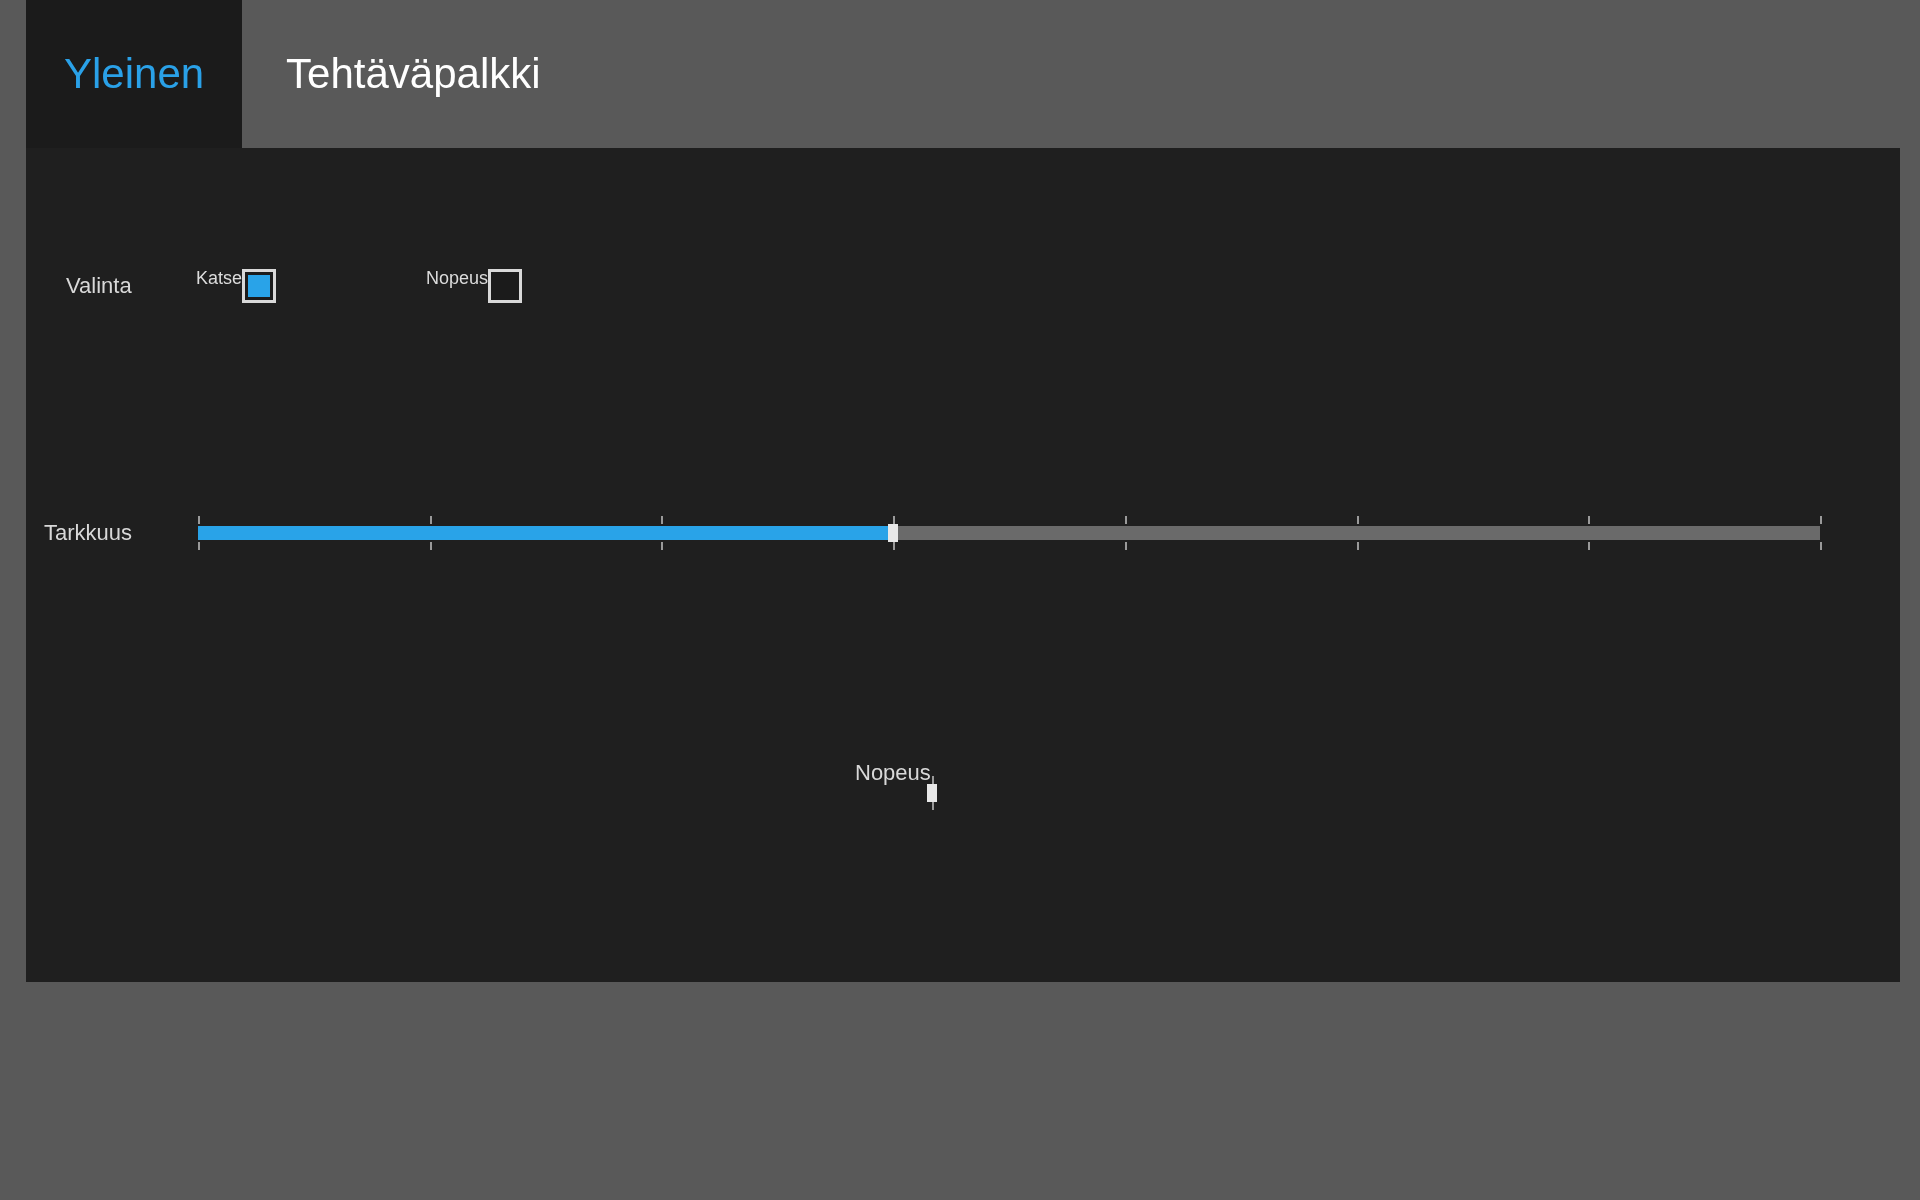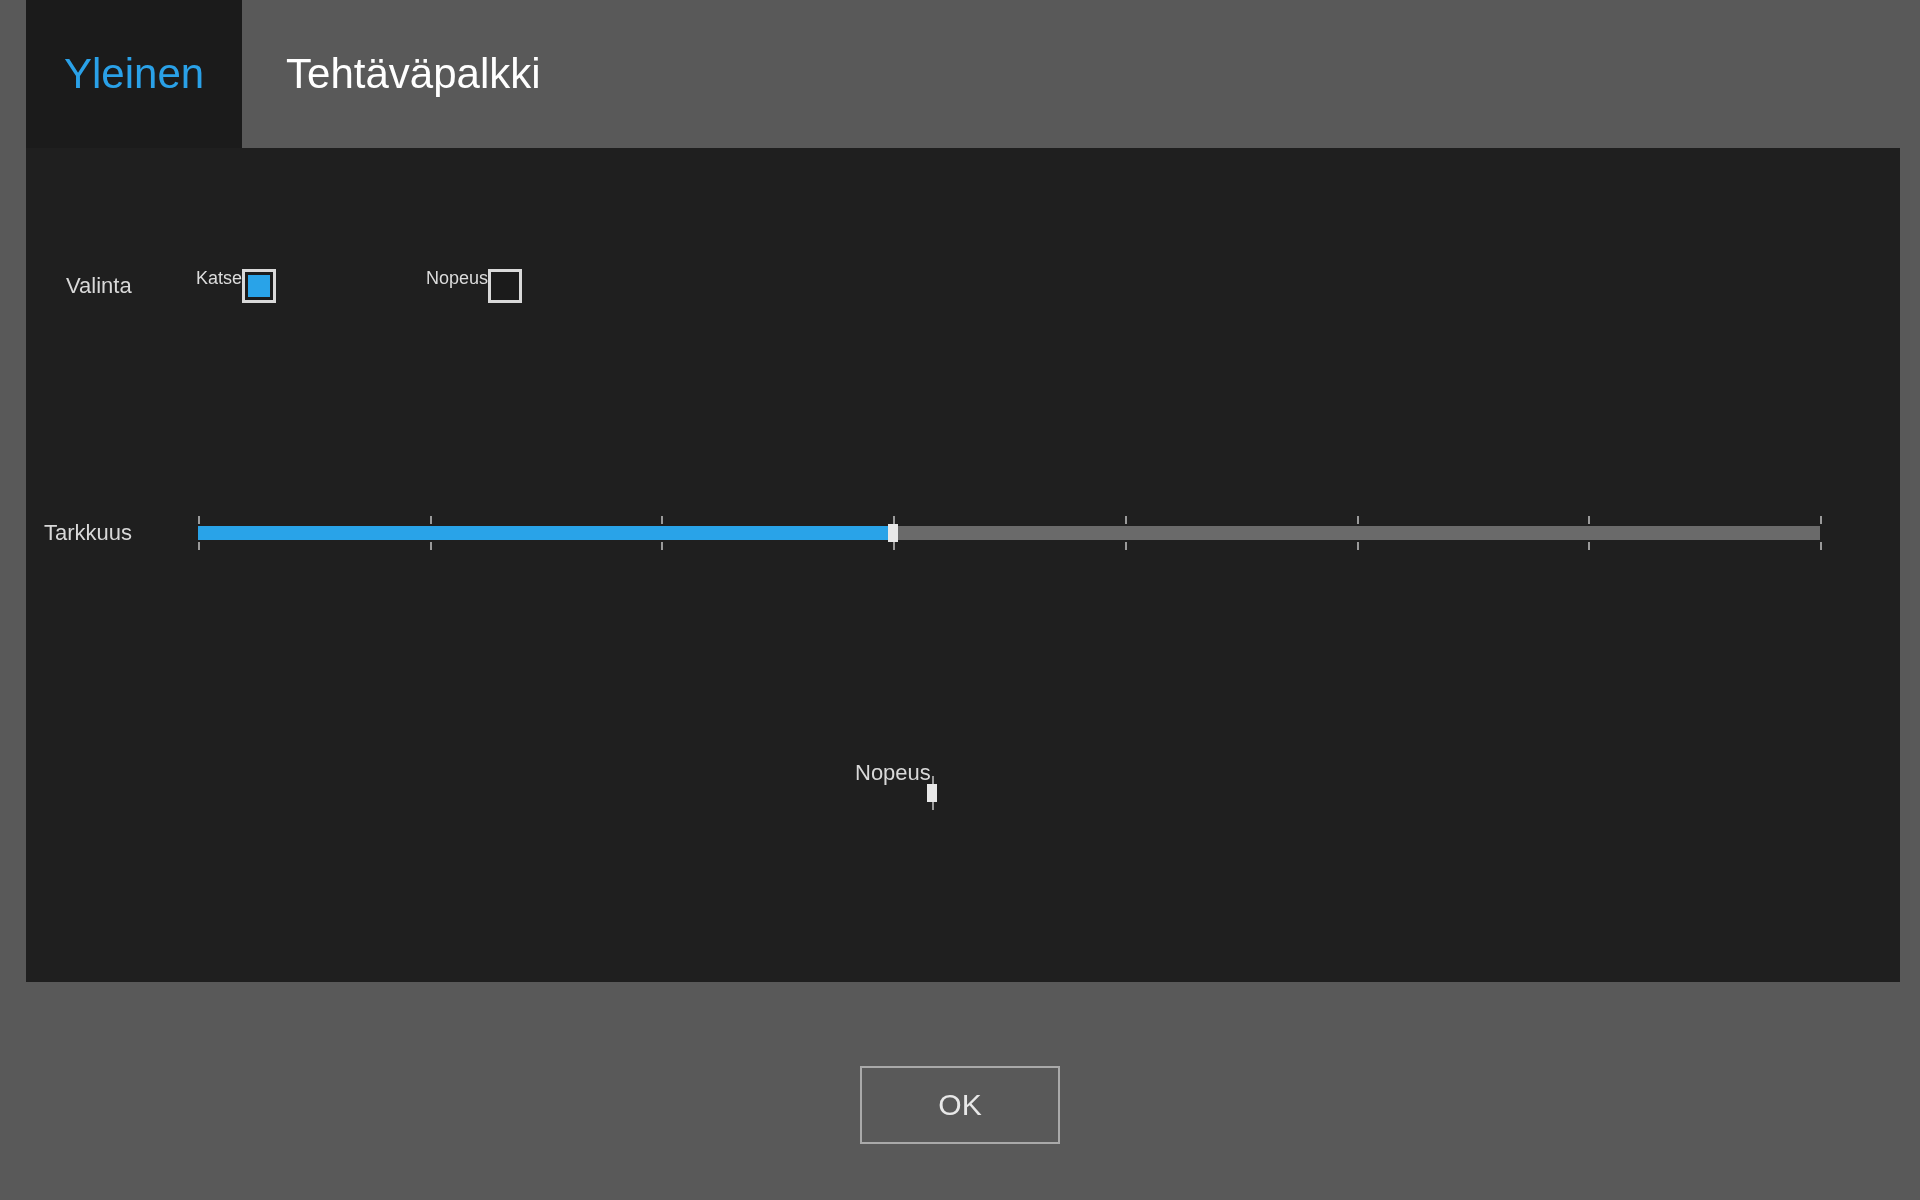--- a/index.html
+++ b/index.html
@@ -258,18 +258,15 @@
             <div class="tick top" style="left: 100%;"></div>
             <div class="tick bot" style="left: 100%;"></div>
           </div>
         <div class="thumb" style="left: 57.1429%;"></div>
       </div>
     </div>
 
   </div>
 
   <div class="footer">
-    <div class="btn">
-      <span>OK</span>
-    </div>
   </div>
 
 </div>
 
 </body></html>

